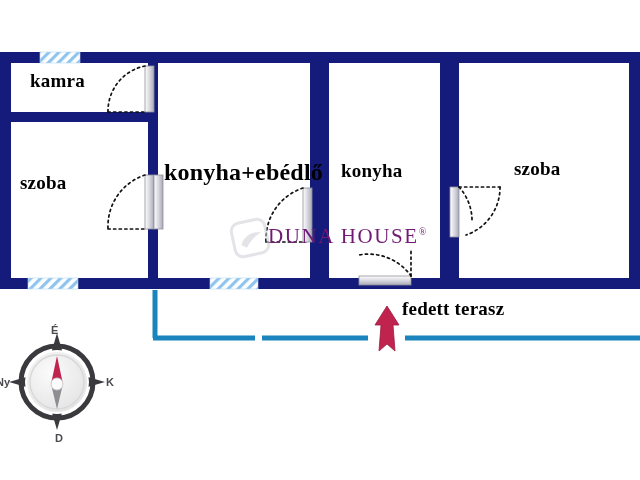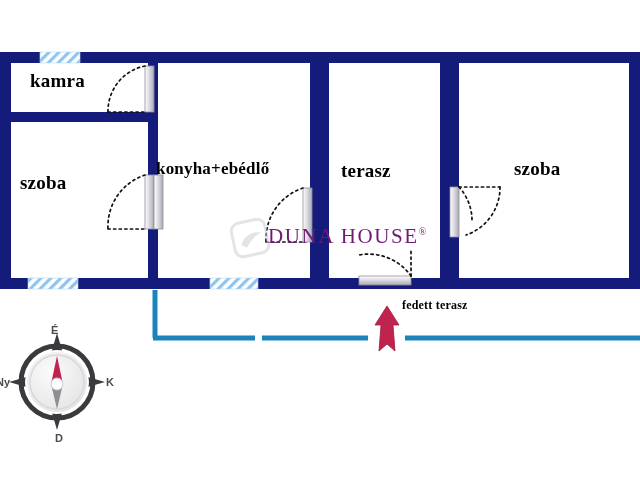--- a/index.html
+++ b/index.html
@@ -10,24 +10,24 @@
   .room-label{
     position:absolute;
     font-family:"Liberation Serif",serif;
     font-weight:bold;
     color:#000000;
     white-space:nowrap;
     letter-spacing:0.2px;
   }
   .rl-kamra{left:16px;top:70px;font-size:19px;margin-left:14px;}
   .rl-szoba-l{left:20px;top:172px;font-size:19px;}
-  .rl-konyha{left:156px;top:159px;font-size:17px;}
+  .rl-konyha{left:164px;top:159px;font-size:24px;}
   .rl-nappali{left:341px;top:160px;font-size:19px;}
   .rl-szoba-r{left:514px;top:158px;font-size:19px;}
-  .rl-terasz{left:402px;top:298px;font-size:12px;}
+  .rl-terasz{left:402px;top:298px;font-size:19px;}
 
   .compass-label{
     position:absolute;
     font-family:"Liberation Sans",sans-serif;
     font-weight:bold;
     font-size:11px;
     color:#4b4b4f;
   }
   .cl-n{left:51px;top:324px;}
   .cl-e{left:106px;top:376px;}
@@ -164,21 +164,21 @@
     <circle cx="57" cy="382" r="27" fill="none" stroke="#d8d8da" stroke-width="1.4"></circle>
     <path d="M 57 356 L 63 384 L 51 384 Z" fill="#c0234d"></path>
     <path d="M 57 409 L 63 384 L 51 384 Z" fill="#8d8d92"></path>
     <circle cx="57" cy="384" r="6" fill="#fbfbfb" stroke="#d0d0d3" stroke-width="1"></circle>
   </g>
 </svg>
 
 <div class="room-label rl-kamra">kamra</div>
 <div class="room-label rl-szoba-l">szoba</div>
 <div class="room-label rl-konyha">konyha+ebédlő</div>
-<div class="room-label rl-nappali">terasz</div>
+<div class="room-label rl-nappali">konyha</div>
 <div class="room-label rl-szoba-r">szoba</div>
 <div class="room-label rl-terasz">fedett terasz</div>
 
 <div class="compass-label cl-n">É</div>
 <div class="compass-label cl-e">K</div>
 <div class="compass-label cl-s">D</div>
 <div class="compass-label cl-w">Ny</div>
 
 <div class="wm-text"><span>DUNA HOUSE</span><span class="wm-reg">®</span></div>
 

